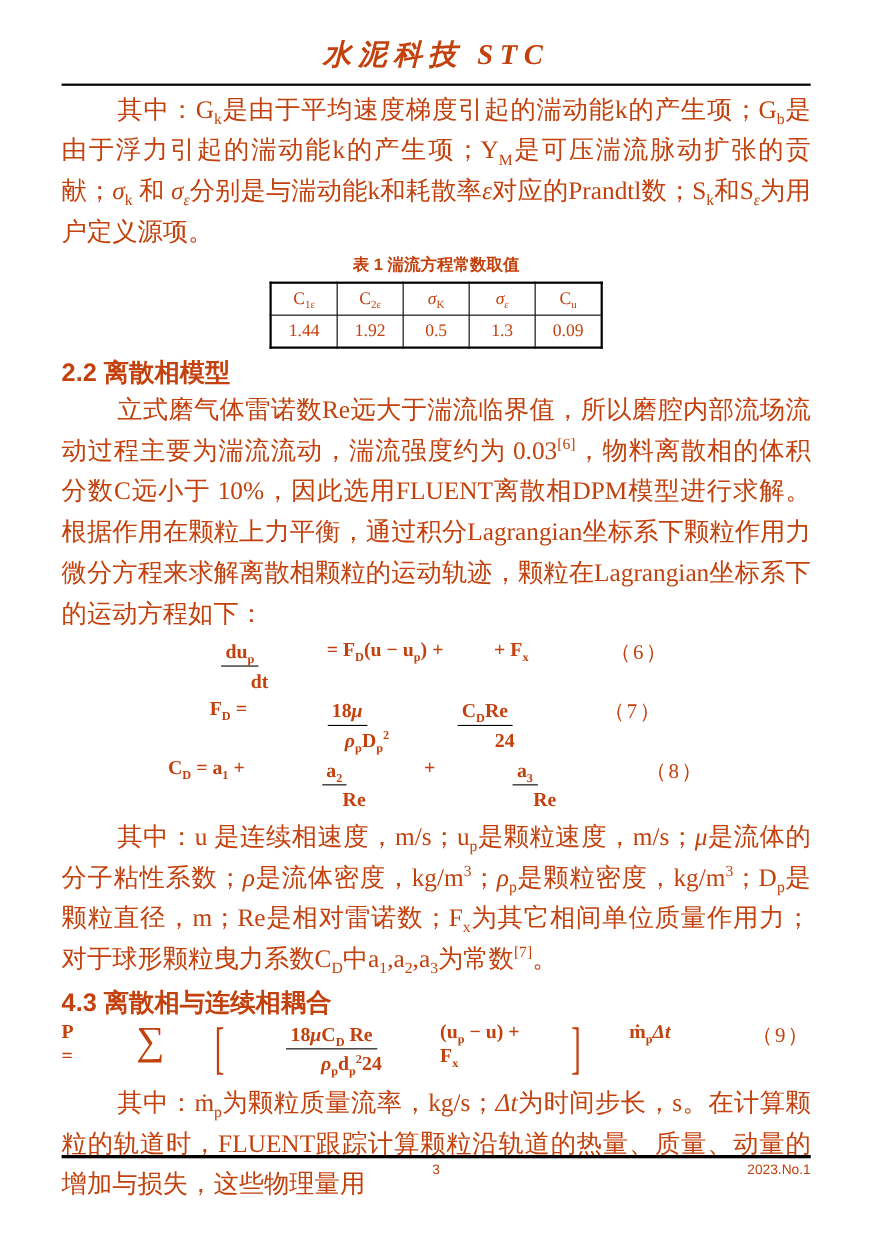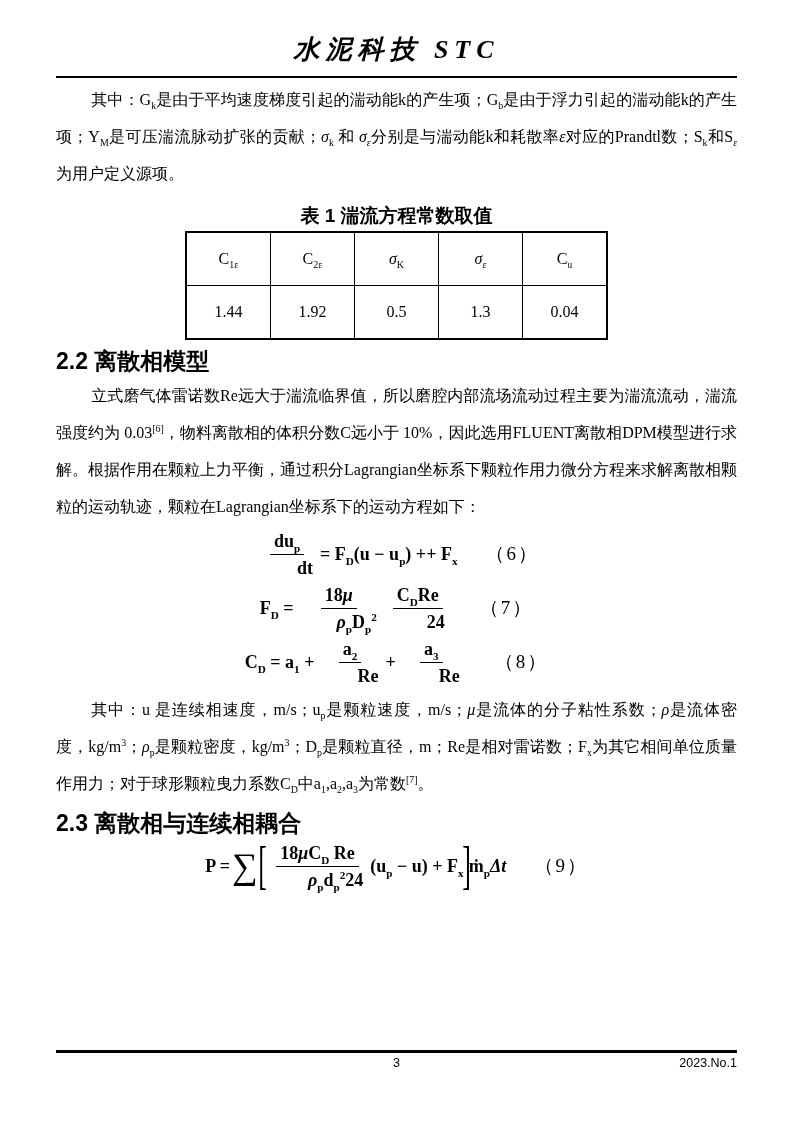--- a/index.html
+++ b/index.html
@@ -1,80 +1,80 @@
 <!DOCTYPE html>
 <html><head>
 <meta charset="utf-8">
 <style>
   html,body{margin:0;padding:0;background:#e8e8e8;}
   .sheet{
     position:relative;
     width:793px;height:1122px;
     background:#ffffff;
     font-family:"Liberation Serif",serif;
-    color:#000000;
+    color:#c2410c;
     overflow:hidden;
     margin:0 auto;
     box-sizing:border-box;
   }
   .content{padding:0 56px;}
   .jtitle{
     padding-top:30px;
     text-align:center;
     font-size:26px;
     line-height:40px;
     font-weight:bold;
     font-style:italic;
     letter-spacing:6px;
   }
   .hrule{border-top:2px solid #000;margin-top:6px;}
   p.body{
     margin:3px 0 0 0;
-    font-size:16px;
+    font-size:23px;
     line-height:37px;
     text-align:justify;
     text-justify:inter-character;
   }
   p.ind{text-indent:2.2em;}
   sub,sup{font-size:0.62em;line-height:0;}
   .it{font-style:italic;}
   .caption{
-    margin-top:13px;
+    margin-top:1px;
     text-align:center;
     font-family:"Liberation Sans",sans-serif;
     font-weight:bold;
-    font-size:19px;
+    font-size:15px;
     line-height:22px;
   }
   table.ctable{
     border-collapse:collapse;
     margin:4px auto 0 auto;
     border:2px solid #000;
   }
   table.ctable td{
     border:1px solid #000;
     width:59px;height:28px;
     text-align:center;
     font-size:16px;
-    padding:12px;
+    padding:0;
   }
   h2.sec{
     margin:8px 0 2px 0;
     font-family:"Liberation Sans",sans-serif;
     font-size:23px;
     line-height:26px;
     font-weight:bold;
   }
   .eq{
     display:flex;
     justify-content:center;
-    align-items:center;
     font-size:18px;
     font-weight:bold;
     margin:4px 0;
+    gap:46px;
   }
   .frac{
     display:inline-flex;
     flex-direction:column;
     align-items:center;
     margin:0 3px;
   }
   .frac .num{padding:1px 4px 2px 4px;border-bottom:1.5px solid #000;line-height:22px;}
   .frac .den{padding:2px 4px 0 4px;line-height:22px;margin-left:36px;}
   .eqno{margin-left:28px;font-weight:normal;font-size:19px;letter-spacing:2px;}
@@ -118,21 +118,21 @@
         <td><span>C</span><sub>2ε</sub></td>
         <td><span class="it">σ</span><sub>K</sub></td>
         <td><span class="it">σ</span><sub class="it">ε</sub></td>
         <td><span>C</span><sub>u</sub></td>
       </tr>
       <tr>
         <td>1.44</td>
         <td>1.92</td>
         <td>0.5</td>
         <td>1.3</td>
-        <td>0.04</td>
+        <td>0.09</td>
       </tr>
     </tbody>
       </table>
 
     <h2 class="sec">2.2 离散相模型</h2>
     <p class="body ind"><span>立式磨气体雷诺数</span><span>Re</span><span>远大于湍流临界值，所以磨腔内部流场流动过程主要为湍流流动，湍流强度约为 0.03</span><sup>[6]</sup><span>，物料离散相的体积分数C远小于 10%，因此选用FLUENT离散相DPM模型进行求解。根据作用在颗粒上力平衡，通过积分Lagrangian坐标系下颗粒作用力微分方程来求解离散相颗粒的运动轨迹，颗粒在Lagrangian坐标系下的运动方程如下：</span></p>
 
     <div class="eq">
       <span class="frac">
         <span class="num"><span>du</span><sub>p</sub></span>
@@ -165,36 +165,37 @@
       <span><span> + </span></span>
       <span class="frac">
         <span class="num"><span>a</span><sub>3</sub></span>
         <span class="den"><span>Re</span></span>
       </span>
       <span class="eqno">（8）</span>
     </div>
 
     <p class="body ind"><span>其中：</span><span>u</span><span> 是连续相速度，m/s；</span><span>u</span><sub>p</sub><span>是颗粒速度，m/s；</span><span class="it">μ</span><span>是流体的分子粘性系数；</span><span class="it">ρ</span><span>是流体密度，kg/m</span><sup>3</sup><span>；</span><span class="it">ρ</span><sub>p</sub><span>是颗粒密度，kg/m</span><sup>3</sup><span>；</span><span>D</span><sub>p</sub><span>是颗粒直径，m；</span><span>Re</span><span>是相对雷诺数；</span><span>F</span><sub>x</sub><span>为其它相间单位质量作用力；对于球形颗粒曳力系数</span><span>C</span><sub>D</sub><span>中</span><span>a</span><sub>1</sub><span>,a</span><sub>2</sub><span>,a</span><sub>3</sub><span>为常数</span><sup>[7]</sup><span>。</span></p>
 
-    <h2 class="sec">2.3 离散相与连续相耦合</h2>
+    <h2 class="sec">4.3 离散相与连续相耦合</h2>
 
     <div class="eq">
       <span><span>P = </span></span>
       <span class="sum">∑</span>
       <span class="br">[</span>
       <span class="frac">
         <span class="num"><span>18</span><span class="it">μ</span><span>C</span><sub>D</sub><span> Re</span></span>
         <span class="den"><span class="it">ρ</span><sub>p</sub><span>d</span><sub>p</sub><sup>2</sup><span>24</span></span>
       </span>
       <span><span>(u</span><sub>p</sub><span> − u) + F</span><sub>x</sub></span>
       <span class="br">]</span>
       <span><span>ṁ</span><sub>p</sub><span class="it">Δt</span></span>
       <span class="eqno">（9）</span>
     </div>
 
+    <p class="body ind"><span>其中：</span><span>ṁ</span><sub>p</sub><span>为颗粒质量流率，kg/s；</span><span class="it">Δt</span><span>为时间步长，s。在计算颗粒的轨道时，FLUENT跟踪计算颗粒沿轨道的热量、质量、动量的增加与损失，这些物理量用</span></p>
   </div>
 
   <div class="footer-rule"></div>
   <div class="footer">
     <span class="pagenum">3</span>
     <span class="issue">2023.No.1</span>
   </div>
 </div>
 
 </body></html>

